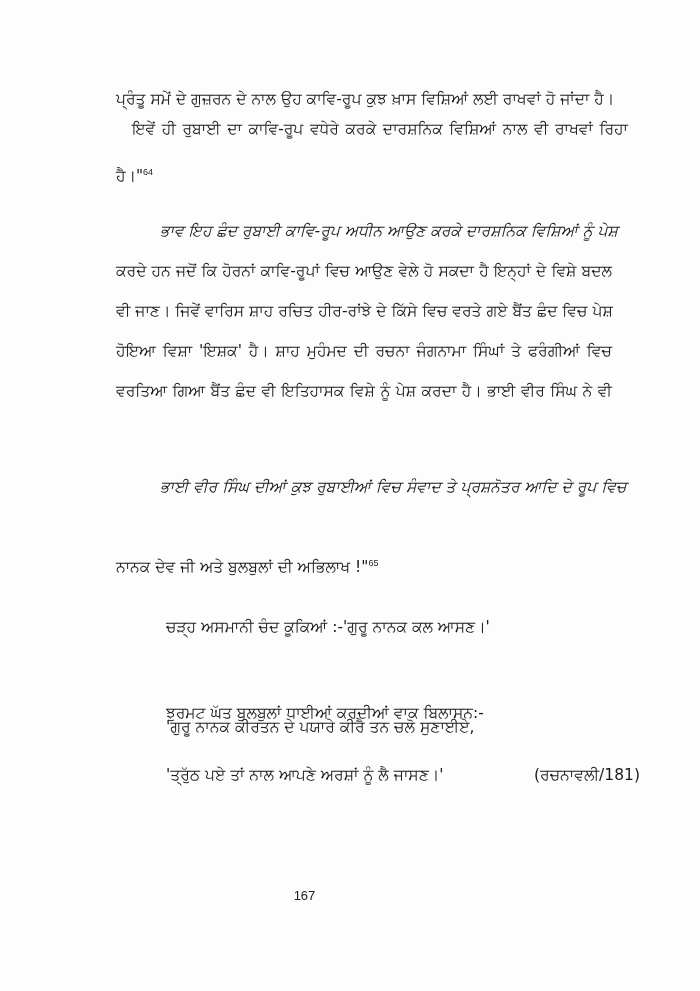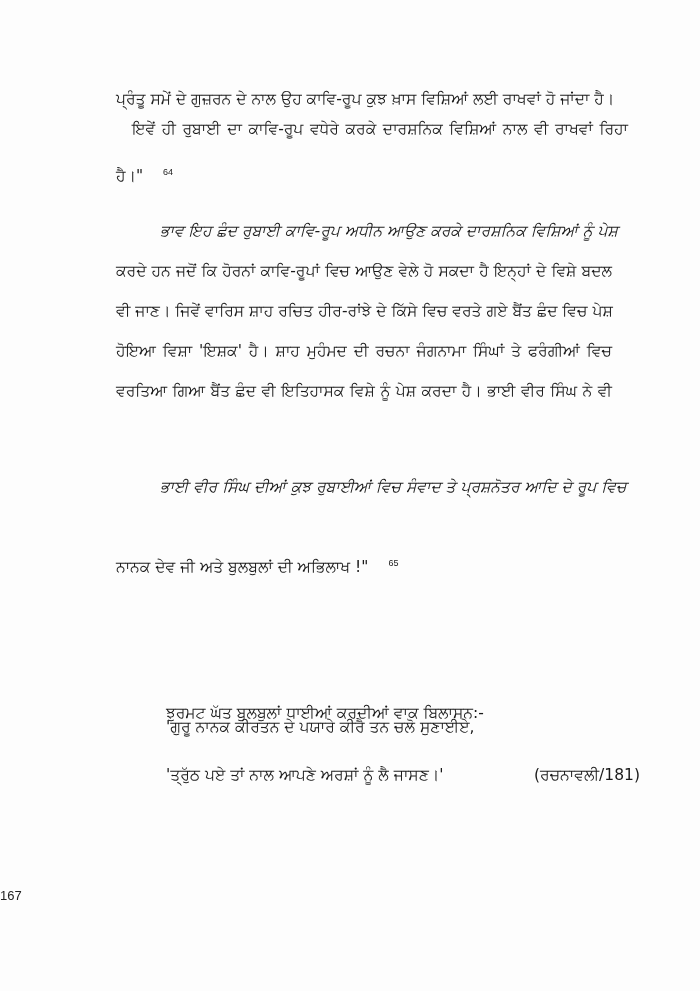--- a/index.html
+++ b/index.html
@@ -45,27 +45,27 @@
       font-size: 15.5px;
       line-height: 20px;
       white-space: nowrap;
       margin-left: 34px;
     }
     sup {
       font-size: 9px;
       vertical-align: super;
       line-height: 0;
       font-family: "Liberation Sans", sans-serif;
-      padding-left: 20px;
     }
     .page-number {
       position: absolute;
       left: 0;
       width: 609px;
       top: 888px;
+      text-align: center;
       font-family: "Liberation Sans", sans-serif;
       font-size: 13px;
       color: #222;
     }
   </style>
 </head>
 <body>
 
 <div class="page">
 
@@ -75,19 +75,20 @@
 
   <div class="line indent" style="top:221px;">ਭਾਵ ਇਹ ਛੰਦ ਰੁਬਾਈ ਕਾਵਿ-ਰੂਪ ਅਧੀਨ ਆਉਣ ਕਰਕੇ ਦਾਰਸ਼ਨਿਕ ਵਿਸ਼ਿਆਂ ਨੂੰ ਪੇਸ਼</div>
   <div class="line" style="top:261px;">ਕਰਦੇ ਹਨ ਜਦੋਂ ਕਿ ਹੋਰਨਾਂ ਕਾਵਿ-ਰੂਪਾਂ ਵਿਚ ਆਉਣ ਵੇਲੇ ਹੋ ਸਕਦਾ ਹੈ ਇਨ੍ਹਾਂ ਦੇ ਵਿਸ਼ੇ ਬਦਲ</div>
   <div class="line" style="top:301px;">ਵੀ ਜਾਣ। ਜਿਵੇਂ ਵਾਰਿਸ ਸ਼ਾਹ ਰਚਿਤ ਹੀਰ-ਰਾਂਝੇ ਦੇ ਕਿੱਸੇ ਵਿਚ ਵਰਤੇ ਗਏ ਬੈਂਤ ਛੰਦ ਵਿਚ ਪੇਸ਼</div>
   <div class="line" style="top:341px;">ਹੋਇਆ ਵਿਸ਼ਾ 'ਇਸ਼ਕ' ਹੈ।  ਸ਼ਾਹ ਮੁਹੰਮਦ ਦੀ ਰਚਨਾ ਜੰਗਨਾਮਾ ਸਿੰਘਾਂ ਤੇ ਫਰੰਗੀਆਂ ਵਿਚ</div>
   <div class="line" style="top:381px;">ਵਰਤਿਆ ਗਿਆ ਬੈਂਤ ਛੰਦ ਵੀ ਇਤਿਹਾਸਕ ਵਿਸ਼ੇ ਨੂੰ ਪੇਸ਼ ਕਰਦਾ ਹੈ।  ਭਾਈ ਵੀਰ ਸਿੰਘ ਨੇ ਵੀ</div>
 
   <div class="line indent" style="top:477px;">ਭਾਈ ਵੀਰ ਸਿੰਘ ਦੀਆਂ ਕੁਝ ਰੁਬਾਈਆਂ ਵਿਚ ਸੰਵਾਦ ਤੇ ਪ੍ਰਸ਼ਨੋਤਰ ਆਦਿ ਦੇ ਰੂਪ ਵਿਚ</div>
   <div class="line last" style="top:557px;"><span>ਨਾਨਕ ਦੇਵ ਜੀ ਅਤੇ ਬੁਲਬੁਲਾਂ ਦੀ ਅਭਿਲਾਖ !"</span><sup>65</sup></div>
 
+  <div class="verse" style="top:617px;">ਚੜ੍ਹ ਅਸਮਾਨੀ ਚੰਦ ਕੂਕਿਆਂ :-'ਗੁਰੂ ਨਾਨਕ ਕਲ ਆਸਣ।'</div>
   <div class="verse" style="top:657px;margin-top:46px;">ਝੁਰਮਟ ਘੱਤ ਬੁਲਬੁਲਾਂ ਧਾਈਆਂ ਕਰਦੀਆਂ ਵਾਕ ਬਿਲਾਸਨ:-</div>
   <div class="verse" style="top:717px;">'ਗੁਰੂ ਨਾਨਕ ਕੀਰਤਨ ਦੇ ਪਯਾਰੇ ਕੀਰੈ ਤਨ ਚਲੋ ਸੁਣਾਈਏ,</div>
   <div class="verse" style="top:765px;">'ਤ੍ਰੁੱਠ ਪਏ ਤਾਂ ਨਾਲ ਆਪਣੇ ਅਰਸ਼ਾਂ ਨੂੰ ਲੈ ਜਾਸਣ।'</div>
   <div class="citation" style="top:765px;">(ਰਚਨਾਵਲੀ/181)</div>
 
   <div class="page-number">167</div>
 </div>
 
 </body></html>

